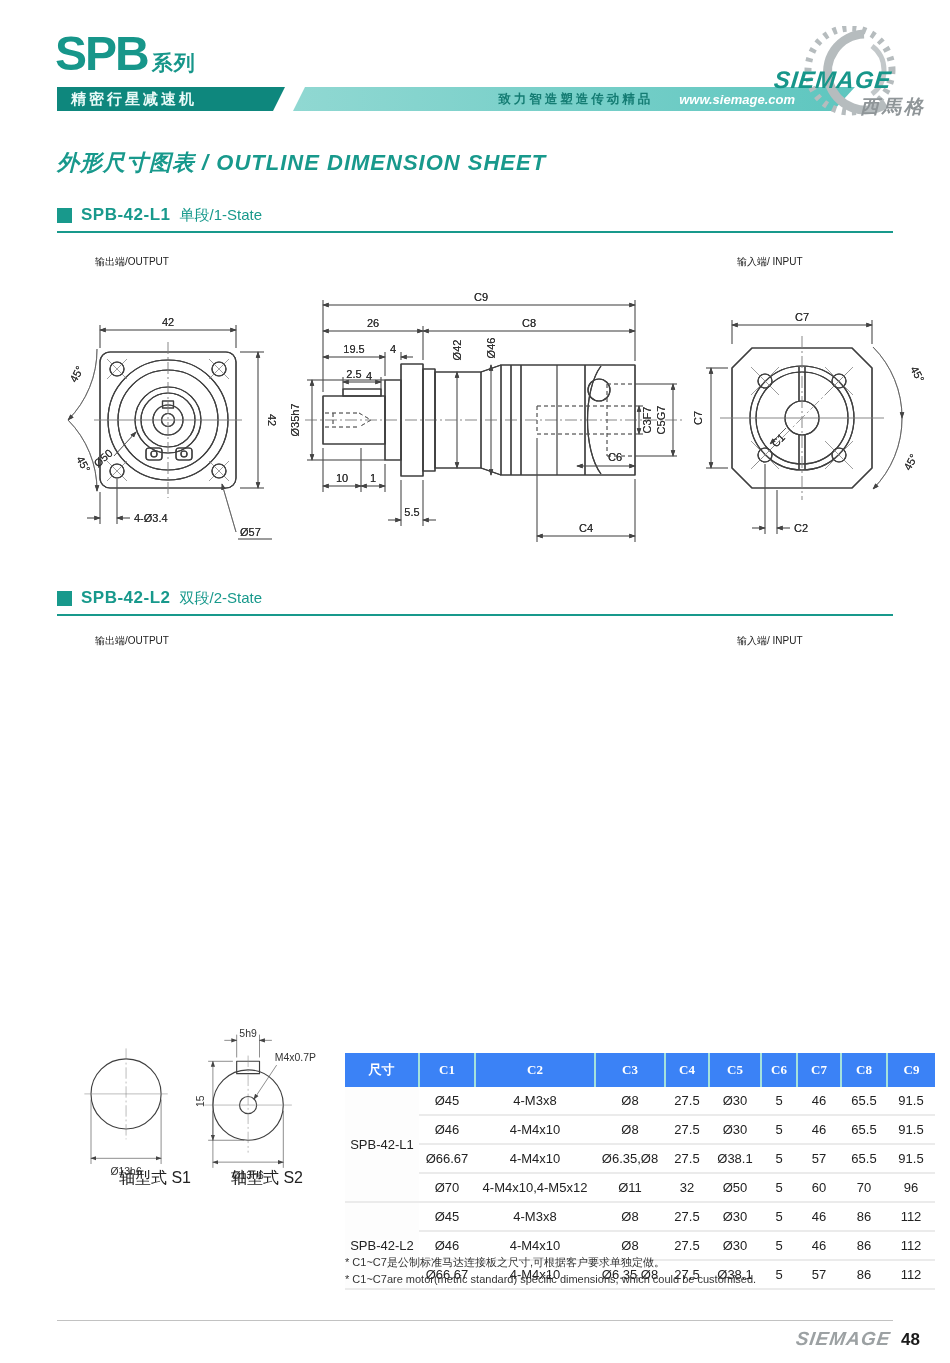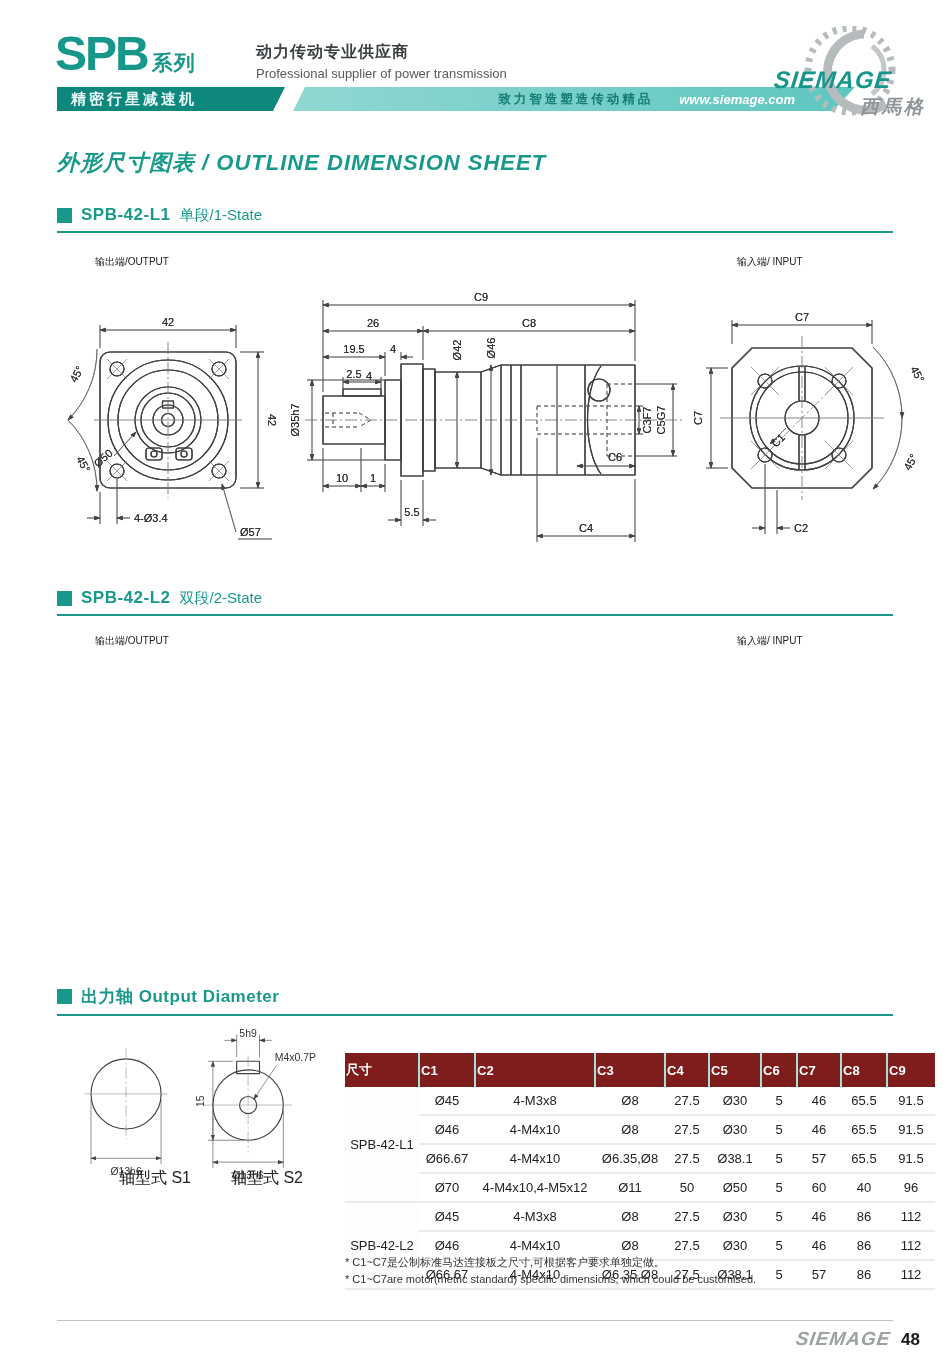--- a/index.html
+++ b/index.html
@@ -46,22 +46,22 @@
   svg .dsh{stroke:#5a5a5a;stroke-width:0.8;fill:none;stroke-dasharray:4 3;}
   svg .dim{stroke:#555;stroke-width:0.7;fill:none;}
   svg text{font-family:"Liberation Sans","DejaVu Sans",sans-serif;font-size:11px;fill:#333;}
   svg text.mid{text-anchor:middle;}
   .stage2-line{display:none;}
   .l2 .stage2-line{display:inline;}
   .shaft-label{position:absolute;font-size:16px;color:#222;margin-left:21px;}
   
   .dim-table{position:absolute;left:345px;top:1053px;border-collapse:collapse;
              width:590px;font-size:13px;table-layout:fixed;}
-  .dim-table thead th{background:#7f1d1d;color:#fff;font-weight:bold;height:32px;
-                      border-left:2px solid #a4e1dc;text-align:left;}
+  .dim-table thead th{background:#3b82f6;color:#fff;font-weight:bold;height:32px;
+                      border-left:2px solid #a4e1dc;text-align:center;font-family:Liberation Serif, serif;}
   .dim-table thead th:first-child{border-left:none;}
   .dim-table tbody td{height:25px;text-align:center;color:#222;border-bottom:2px solid #ebebeb;}
   .dim-table tbody tr.group-start td{border-top:1px solid #8d8d8d;}
   .dim-table td.group-name{font-size:13px;color:#222;background:#fdfdfd;}
   .note{position:absolute;left:345px;font-size:11px;color:#333;}
   
   .footer-rule{position:absolute;left:57px;top:1320px;width:836px;height:1px;background:#c2c2c2;}
   .footer{position:absolute;left:600px;top:1328px;width:320px;display:flex;
           justify-content:flex-end;align-items:baseline;gap:10px;}
   .footer-brand{font-size:19px;font-weight:900;font-style:italic;color:#9ca1a3;
@@ -76,24 +76,20 @@
     <marker id="arr" viewBox="0 0 10 10" refX="9" refY="5" markerWidth="9" markerHeight="9" orient="auto-start-reverse">
       <path d="M0,1.5 L10,5 L0,8.5 z" fill="#444"></path>
     </marker>
   </defs>
 </svg>
 
 <div class="page">
 
   <div class="logo-spb"><span>SPB</span><span class="logo-suffix">系列</span></div>
 
-  <div class="tagline">
-    <div class="tagline-cn">动力传动专业供应商</div>
-    <div class="tagline-en">Professional supplier of power transmission</div>
-  </div>
 
   <div class="band">
     <div class="band-left">精密行星减速机</div>
     <div class="band-right">
       <span class="band-slogan">致力智造塑造传动精品</span>
       <span class="band-site">www.siemage.com</span>
     </div>
   </div>
 
   <div class="brand-logo">
@@ -477,24 +473,20 @@
         <line class="dim" x1="110" y1="256" x2="97" y2="256" marker-end="url(#arr)"></line>
         <text x="114" y="260">C2</text>
         <path class="dim" d="M193,75 A100 100 0 0 1 222,146" marker-end="url(#arr)"></path>
         <path class="dim" d="M222,146 A100 100 0 0 1 193,217" marker-end="url(#arr)"></path>
         <text class="mid" transform="rotate(62 234 104)" x="234" y="104">45°</text>
         <text class="mid" transform="rotate(-62 234 192)" x="234" y="192">45°</text>
       </g>
     </svg>
   </div>
 
-  <div class="sec-head" style="top:985px">
-    <div class="sec-square"></div>
-    <span class="sec-title">出力轴 Output Diameter</span>
-  </div>
 
   <svg class="drawing" style="left:62px;top:1020px" width="130" height="180" viewBox="0 0 130 190">
     <g class="obj">
         <circle cx="64" cy="78" r="37"></circle>
       </g>
     <g class="thin">
       <line x1="20" y1="78" x2="108" y2="78"></line>
       <line class="cl" x1="64" y1="30" x2="64" y2="126"></line>
     </g>
     <line class="dim" x1="27" y1="84" x2="27" y2="152"></line>
@@ -592,25 +584,25 @@
           <td>Ø38.1</td>
           <td>5</td>
           <td>57</td>
           <td>65.5</td>
           <td>91.5</td>
         </tr>
         <tr>
           <td>Ø70</td>
           <td>4-M4x10,4-M5x12</td>
           <td>Ø11</td>
-          <td>50</td>
+          <td>32</td>
           <td>Ø50</td>
           <td>5</td>
           <td>60</td>
-          <td>40</td>
+          <td>70</td>
           <td>96</td>
         </tr>
         <tr class="group-start">
           <td class="group-name" rowspan="3">SPB-42-L2</td>
           <td>Ø45</td>
           <td>4-M3x8</td>
           <td>Ø8</td>
           <td>27.5</td>
           <td>Ø30</td>
           <td>5</td>

